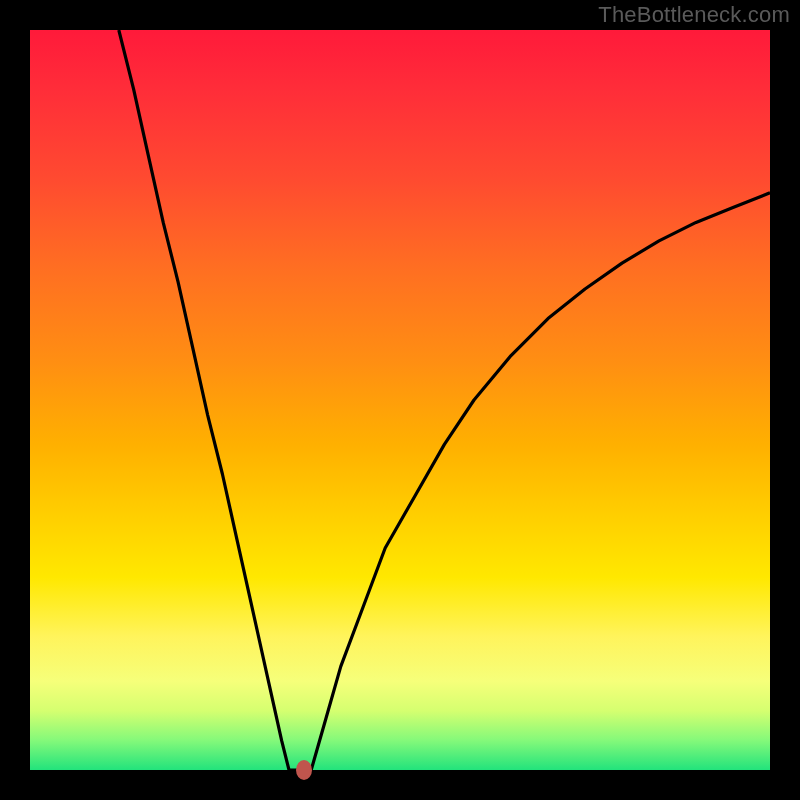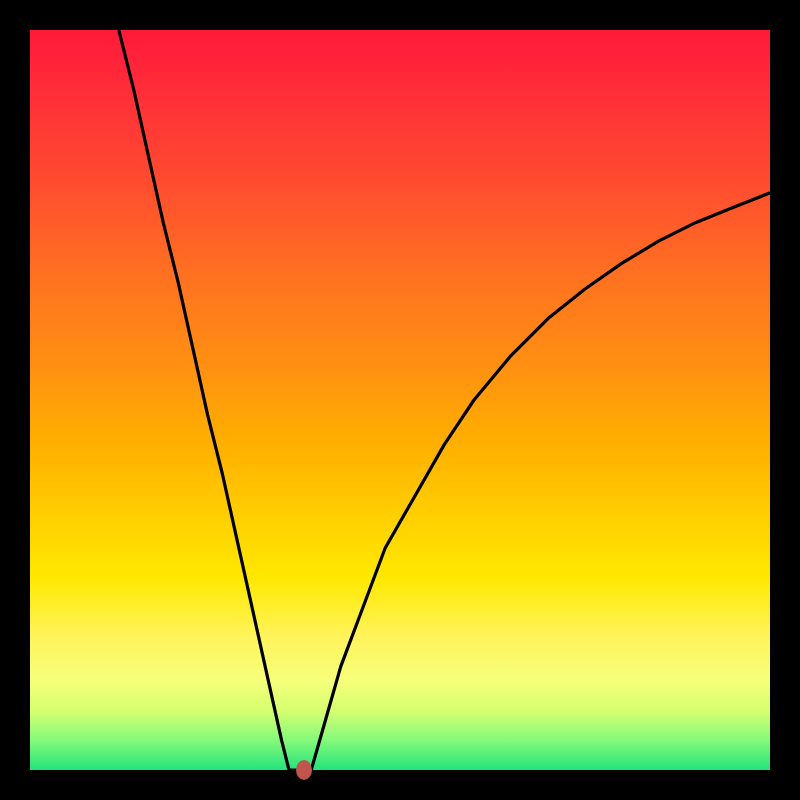--- a/index.html
+++ b/index.html
@@ -66,20 +66,21 @@
     border-radius: 50%;
     background: #c0554d;
     transform: translate(-50%, -50%);
   }
 </style>
 </head>
 <body>
 
 <div class="frame">
 
+  <div class="watermark">TheBottleneck.com</div>
 
   <div class="plot-bg"></div>
 
   <svg class="curve" viewBox="0 0 740 740" preserveAspectRatio="none">
     <path id="curve-path" fill="none" stroke="#000" stroke-width="3.2" stroke-linejoin="round" d="M 88.8 0.0 L 103.6 59.2 L 118.4 125.8 L 133.2 192.4 L 148.0 251.6 L 162.8 318.2 L 177.6 384.8 L 192.4 444.0 L 207.2 510.6 L 222.0 577.2 L 236.8 643.8 L 251.6 710.4 L 259.0 740.0 L 273.8 740.0 L 281.2 740.0 L 296.0 688.2 L 310.8 636.4 L 333.0 577.2 L 355.2 518.0 L 384.8 466.2 L 414.4 414.4 L 444.0 370.0 L 481.0 325.6 L 518.0 288.6 L 555.0 259.0 L 592.0 233.1 L 629.0 210.9 L 666.0 192.4 L 703.0 177.6 L 740.0 162.8 "></path>
   </svg>
 
   <div id="marker" class="marker" style="left: 303.8px; top: 770px; background: rgb(192, 85, 77);"></div>
 
 </div>

